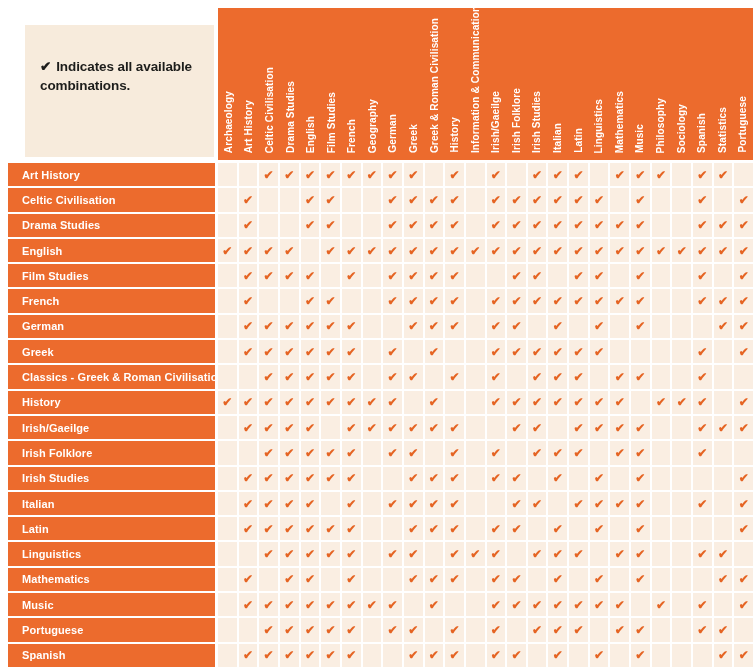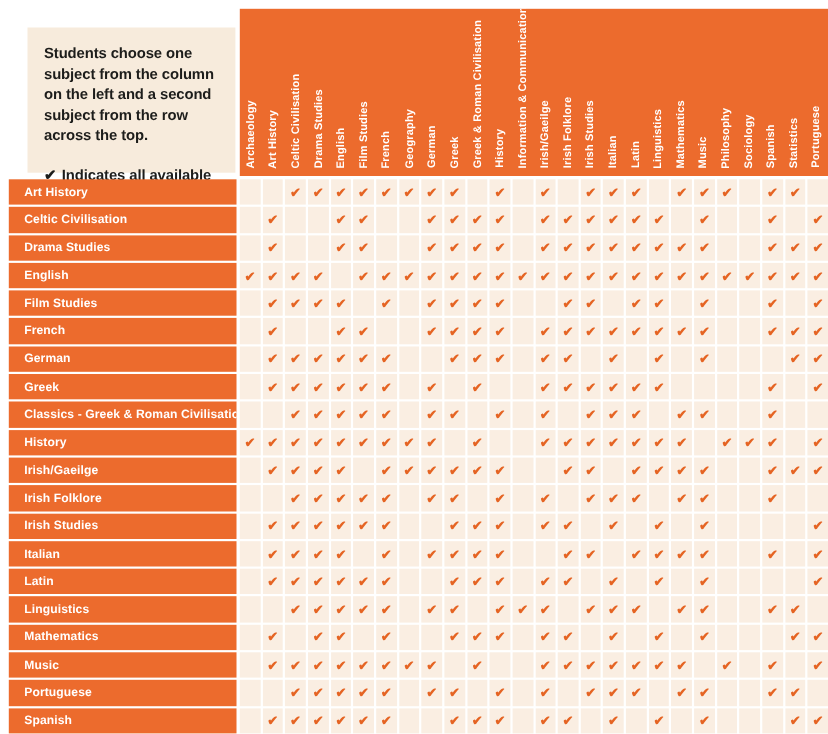--- a/index.html
+++ b/index.html
@@ -22,21 +22,20 @@
         grid-template-columns:repeat(26,1fr);grid-template-rows:repeat(20,1fr);gap:2px;}
   .cell{background:#faeee2;display:flex;align-items:center;justify-content:center;}
   .check{color:#e56423;font-size:12px;font-weight:bold;line-height:1;}
 </style>
 </head>
 <body>
 
 <div class="canvas">
 
   <div class="note">
-    <p>Students choose one subject from the column on the left and a second subject from the row across the top.</p>
     <p class="legend"><span class="legend-icon">✔</span><span>Indicates all available combinations.</span></p>
   </div>
 
   <div class="colheaders">
       <div class="colh">
         <span>Archaeology</span>
       </div>
       <div class="colh">
         <span>Art History</span>
       </div>

